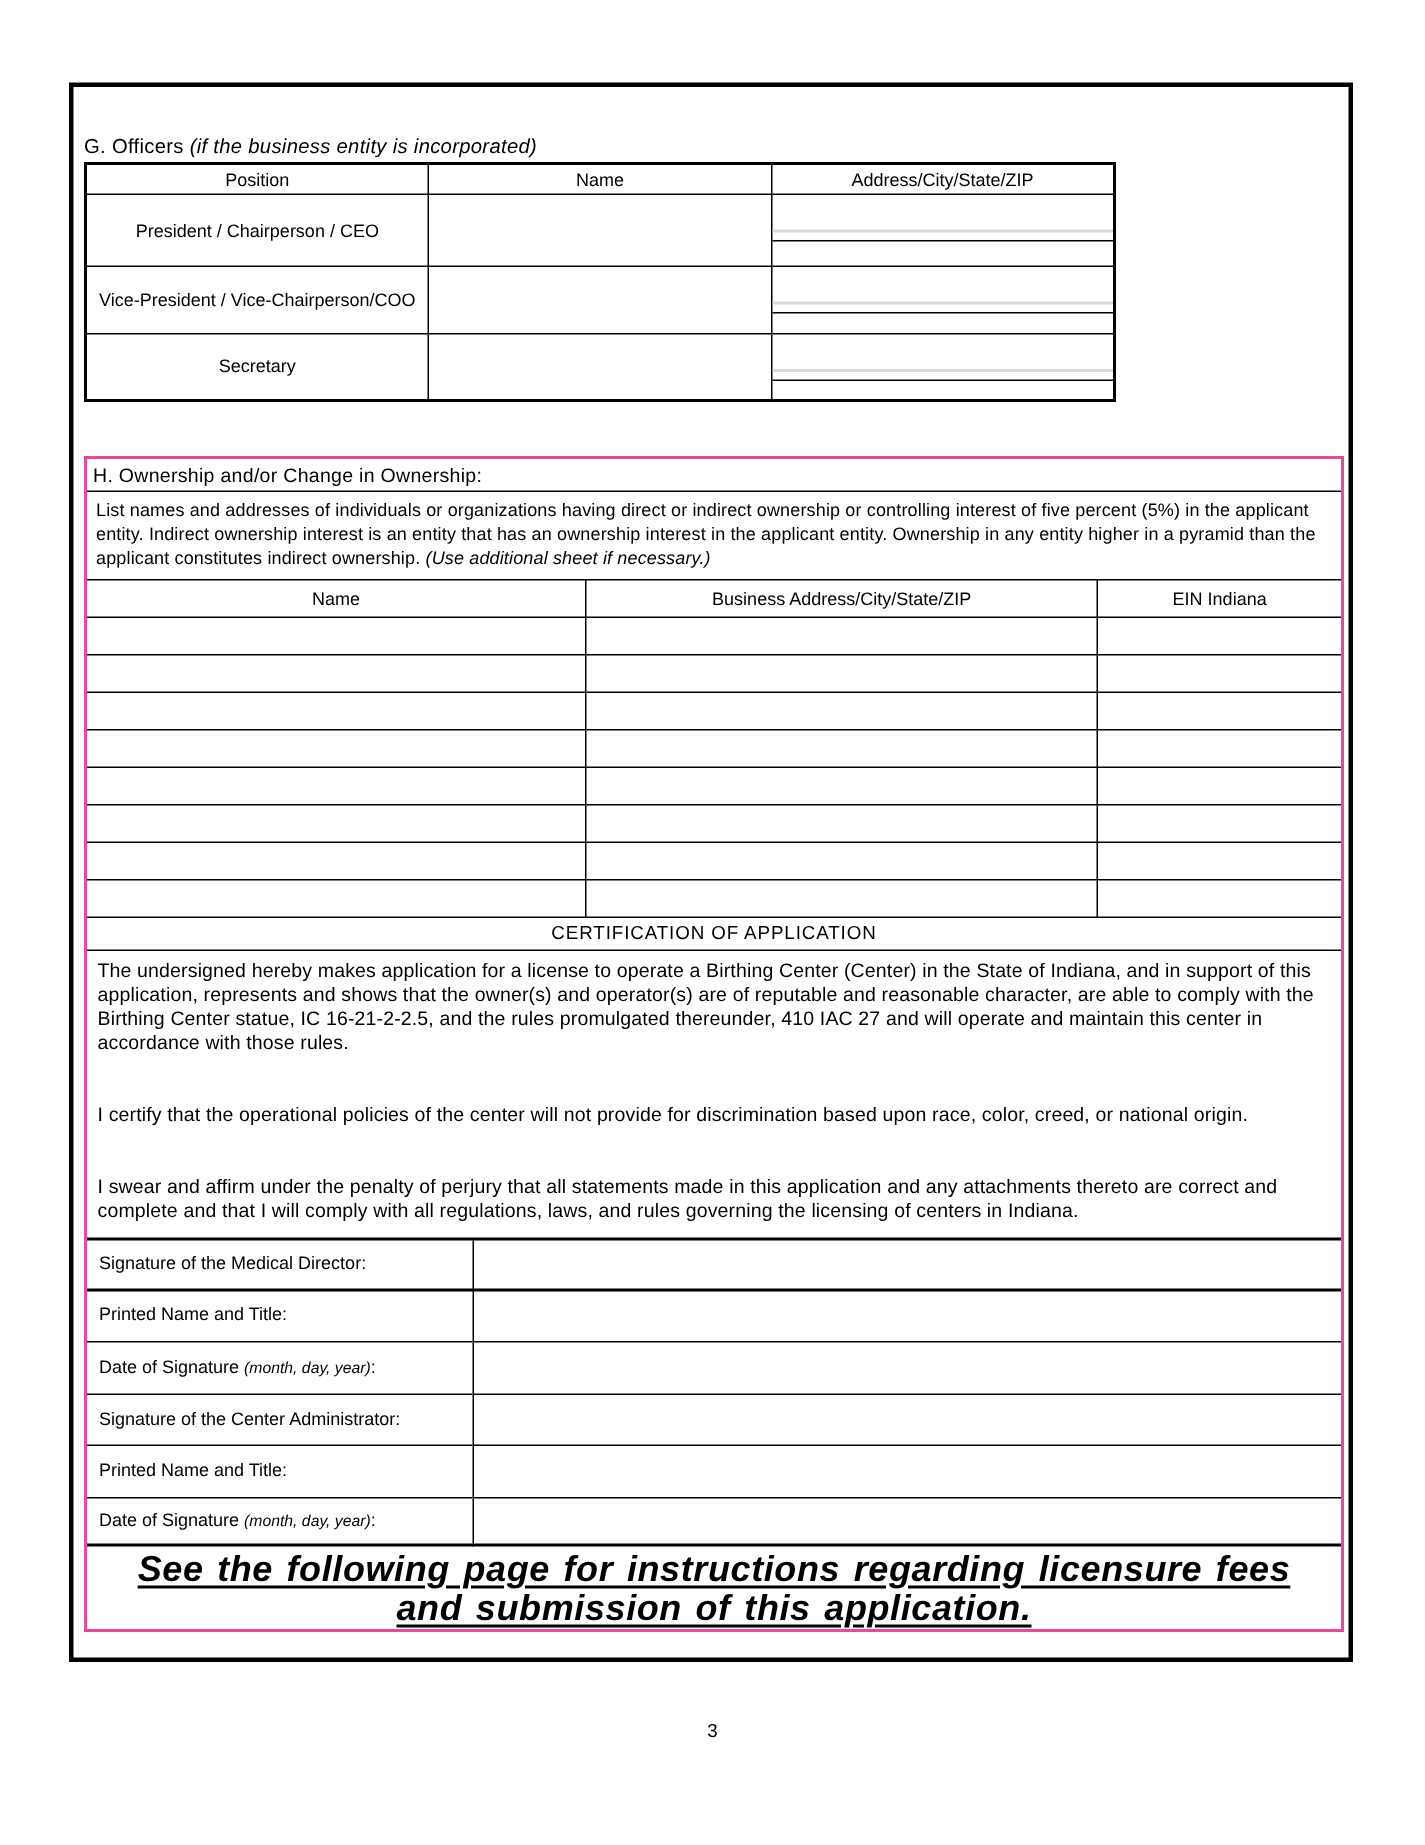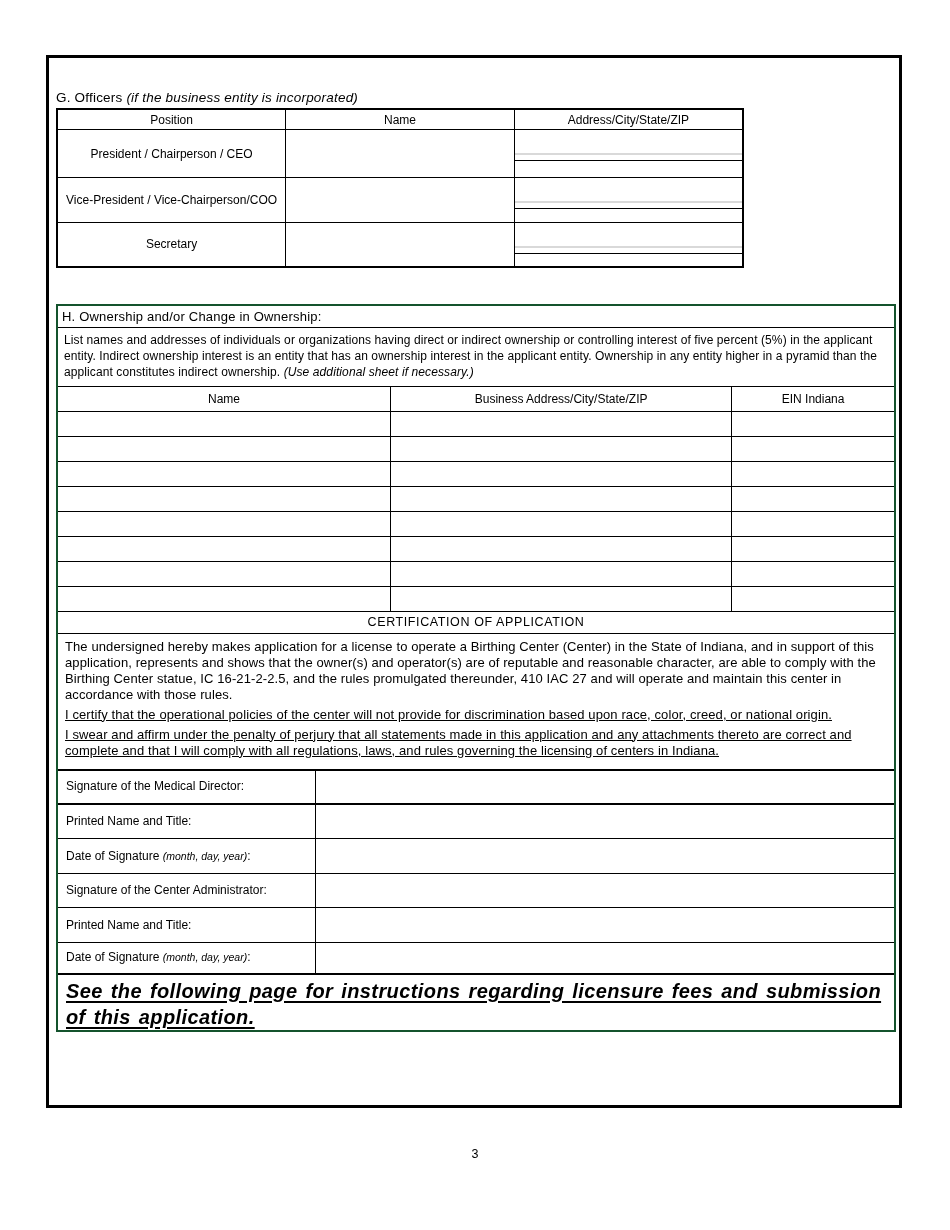--- a/index.html
+++ b/index.html
@@ -61,21 +61,21 @@
   }
   .addr-cell { vertical-align: top; }
   .addr-inner { display: flex; flex-direction: column; height: 100%; }
   .addr-line-1 { height: 23px; border-bottom: 2px solid #d9d9d9; }
   .addr-gap { height: 5px; border-bottom: 1px solid #000000; }
   .addr-line-2 { flex: 1; }
   
   .h-block {
     margin-top: 36px;
     width: 836px;
-    border: 2px solid #14532d;
+    border: 2px solid #ec4899;
     box-sizing: content-box;
   }
   .h-bar {
     font-size: 13px;
     padding: 3px 4px 3px 4px;
     border-bottom: 1px solid #000000;
     letter-spacing: 0.2px;
   }
   .h-instructions {
     font-size: 12px;
@@ -115,21 +115,21 @@
   .cert-paragraphs {
     padding: 5px 7px 10px 7px;
     border-bottom: 2px solid #000000;
   }
   .cert-paragraphs p {
     margin: 0;
     font-size: 13px;
     line-height: 16px;
     letter-spacing: 0.1px;
   }
-  .cert-paragraphs p + p { margin-top: 4px; text-decoration: underline; }
+  .cert-paragraphs p + p { margin-top: 32px; }
   
   .sig-table {
     width: 100%;
     border-collapse: collapse;
     table-layout: fixed;
   }
   .sig-table td { padding: 0; vertical-align: middle; }
   .sig-table tr { border-bottom: 1px solid #000000; }
   .sig-table tr.thick { border-bottom: 2px solid #000000; }
   .sig-label {
@@ -143,26 +143,27 @@
   .sig-label .note { font-style: italic; font-size: 10.5px; }
   .sig-row-1 { height: 33px; }
   .sig-row-2 { height: 35px; }
   .sig-row-3 { height: 35px; }
   .sig-row-4 { height: 34px; }
   .sig-row-5 { height: 35px; }
   .sig-row-6 { height: 31px; }
   
   .footer-note {
     padding: 3px 8px 0 8px;
-    font-size: 20px;
+    font-size: 24px;
     font-weight: bold;
     font-style: italic;
     line-height: 26px;
     letter-spacing: 0.4px;
     word-spacing: 2px;
+    text-align: center;
   }
   .footer-note span {
     text-decoration: underline;
     text-decoration-thickness: 2px;
     text-underline-offset: 3px;
   }
   .page-number {
     position: absolute;
     top: 1147px;
     left: 0;

